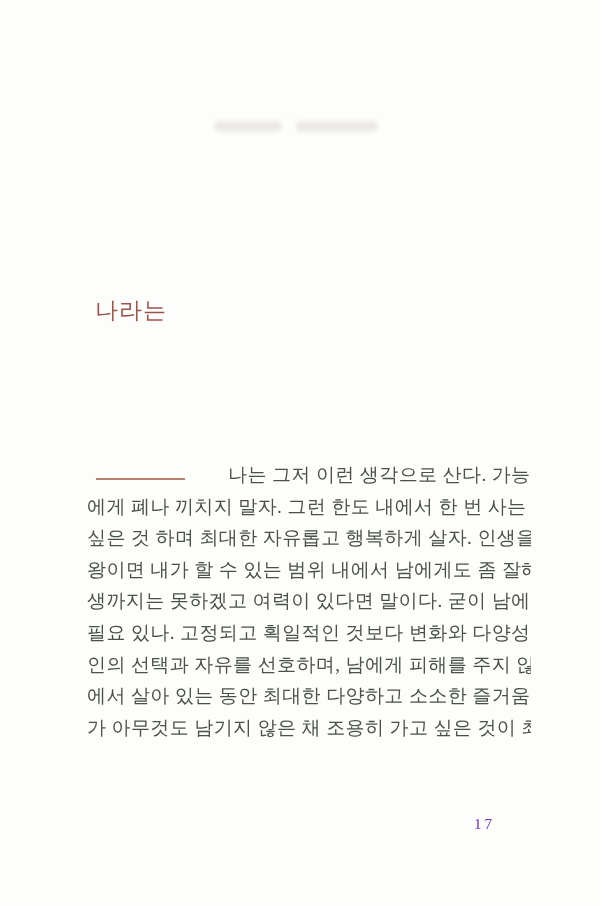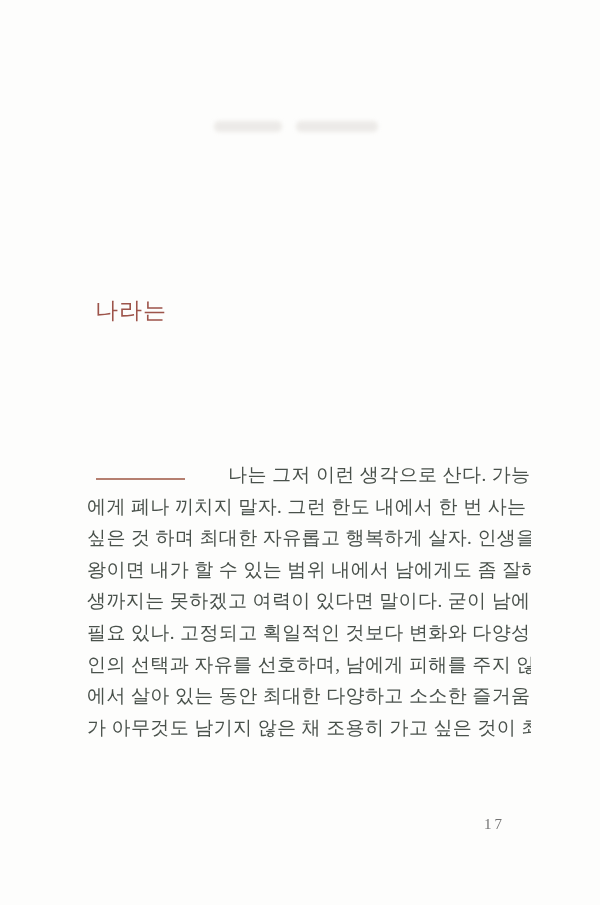--- a/index.html
+++ b/index.html
@@ -72,23 +72,23 @@
     left: 9px;
     top: 19px;
     width: 89px;
     height: 2px;
     background: #b57f70;
   }
 
   
   #page-number {
     position: absolute;
-    left: 484px;
+    left: 474px;
     top: 814px;
-    color: #737373;
+    color: #6d28d9;
     font-size: 15px;
     letter-spacing: 3px;
     line-height: 20px;
   }
 </style>
 </head>
 <body>
 
 <div id="book-page">
 

